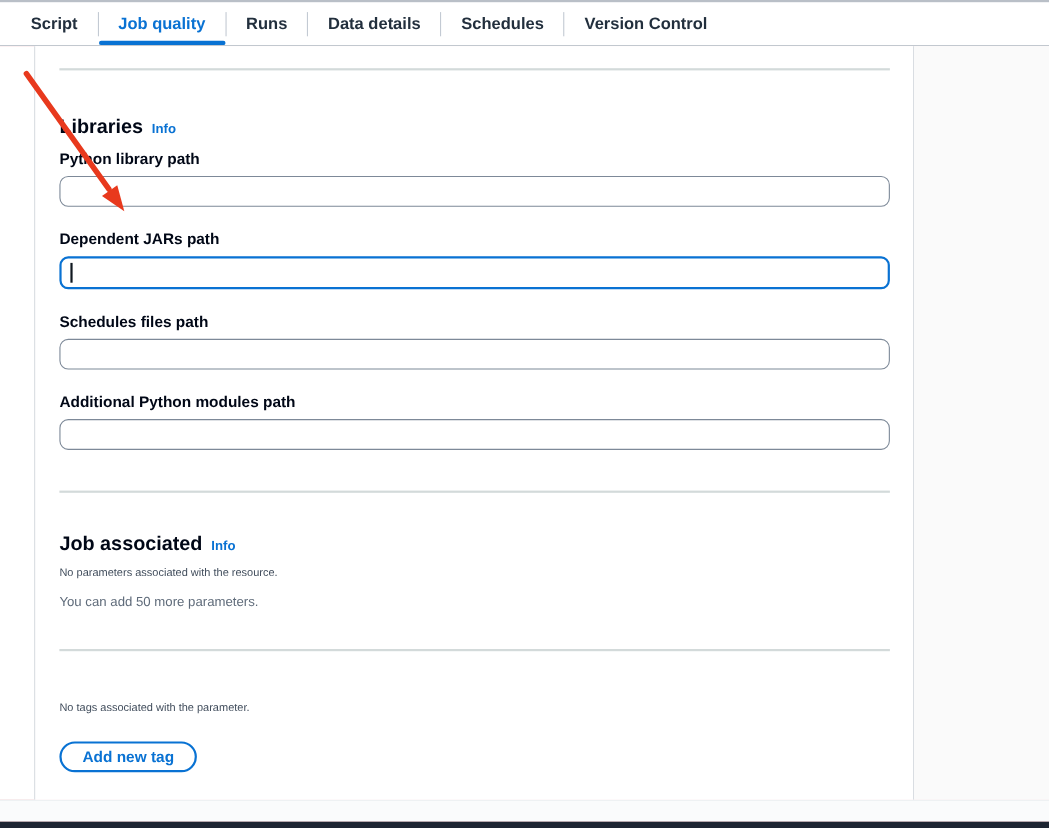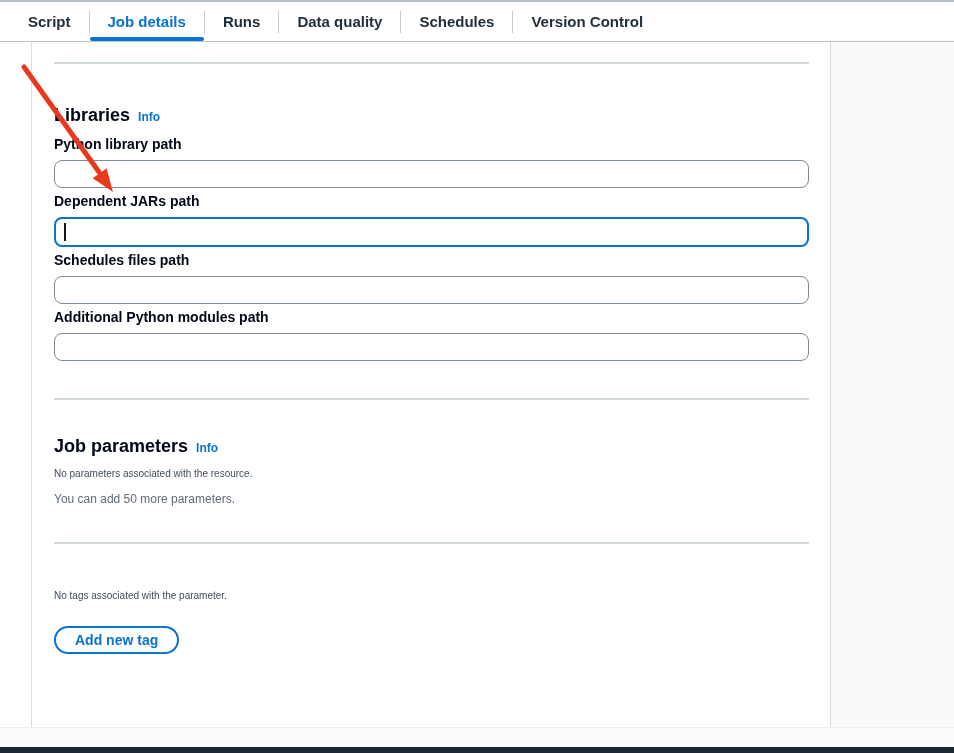--- a/index.html
+++ b/index.html
@@ -93,21 +93,21 @@
     color: #000716;
     line-height: 22px;
   }
   .info-link {
     font-size: 12px;
     font-weight: 700;
     color: #0972d3;
     text-decoration: none;
     cursor: pointer;
   }
-  .field + .field { margin-top: 4px; }
+  .field + .field { margin-top: 20px; }
   .field-label {
     display: block;
     font-size: 14px;
     font-weight: 700;
     color: #000716;
     line-height: 18px;
     margin-bottom: 7px;
   }
   .input-wrap { position: relative; }
   .text-input {
@@ -189,25 +189,25 @@
 <div class="screen">
 
   <svg class="arrow-overlay" viewBox="0 0 140 210" xmlns="http://www.w3.org/2000/svg">
     <line x1="24" y1="67" x2="99" y2="172" stroke="#e8391d" stroke-width="5" stroke-linecap="round"></line>
     <polygon points="113,192 92.7,178.2 106.6,168.3" fill="#e8391d"></polygon>
   </svg>
 
   <header class="tabbar">
     <div class="tab">Script</div>
     <span class="tab-sep"></span>
-    <div class="tab active">Job details</div>
+    <div class="tab active">Job quality</div>
     <span class="tab-sep"></span>
     <div class="tab">Runs</div>
     <span class="tab-sep"></span>
-    <div class="tab">Data quality</div>
+    <div class="tab">Data details</div>
     <span class="tab-sep"></span>
     <div class="tab">Schedules</div>
     <span class="tab-sep"></span>
     <div class="tab">Version Control</div>
   </header>
 
   <div class="body-row">
     <main class="content">
 
       <hr class="divider top-divider">
@@ -245,21 +245,21 @@
           <div class="input-wrap">
             <input class="text-input" type="text" value="" style="">
           </div>
         </div>
       </section>
 
       <hr class="divider sect-divider-1">
 
       <section class="section" style="padding-top:35px;">
         <div class="section-head" style="margin-bottom:0;">
-          <h2 class="section-title">Job parameters</h2>
+          <h2 class="section-title">Job associated</h2>
           <a class="info-link">Info</a>
         </div>
         <p class="empty-text">No parameters associated with the resource.</p>
         <p class="hint-text">You can add 50 more parameters.</p>
       </section>
 
       <hr class="divider sect-divider-2">
 
       <section class="section" style="padding-top:35px;">
         <p class="empty-text">No tags associated with the parameter.</p>

